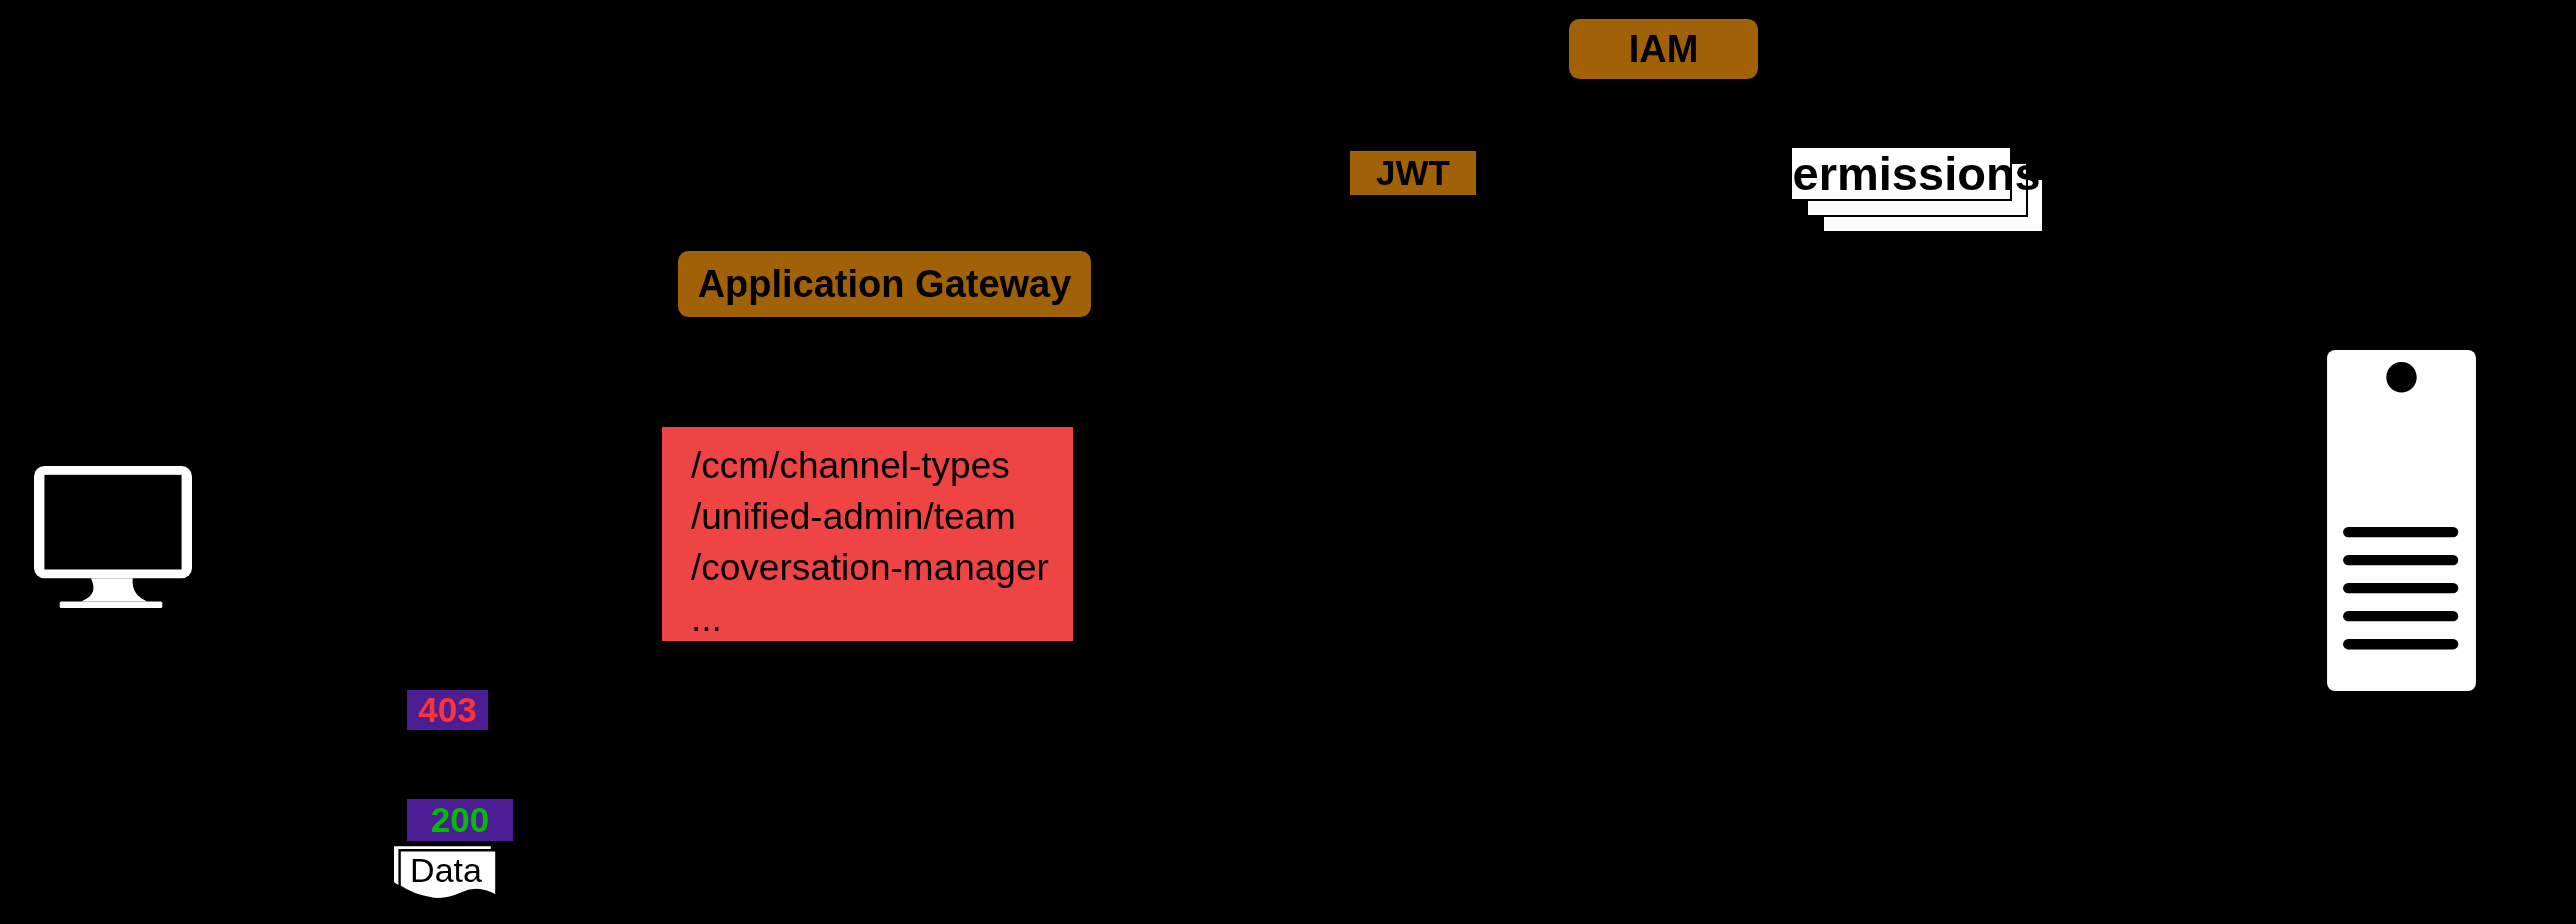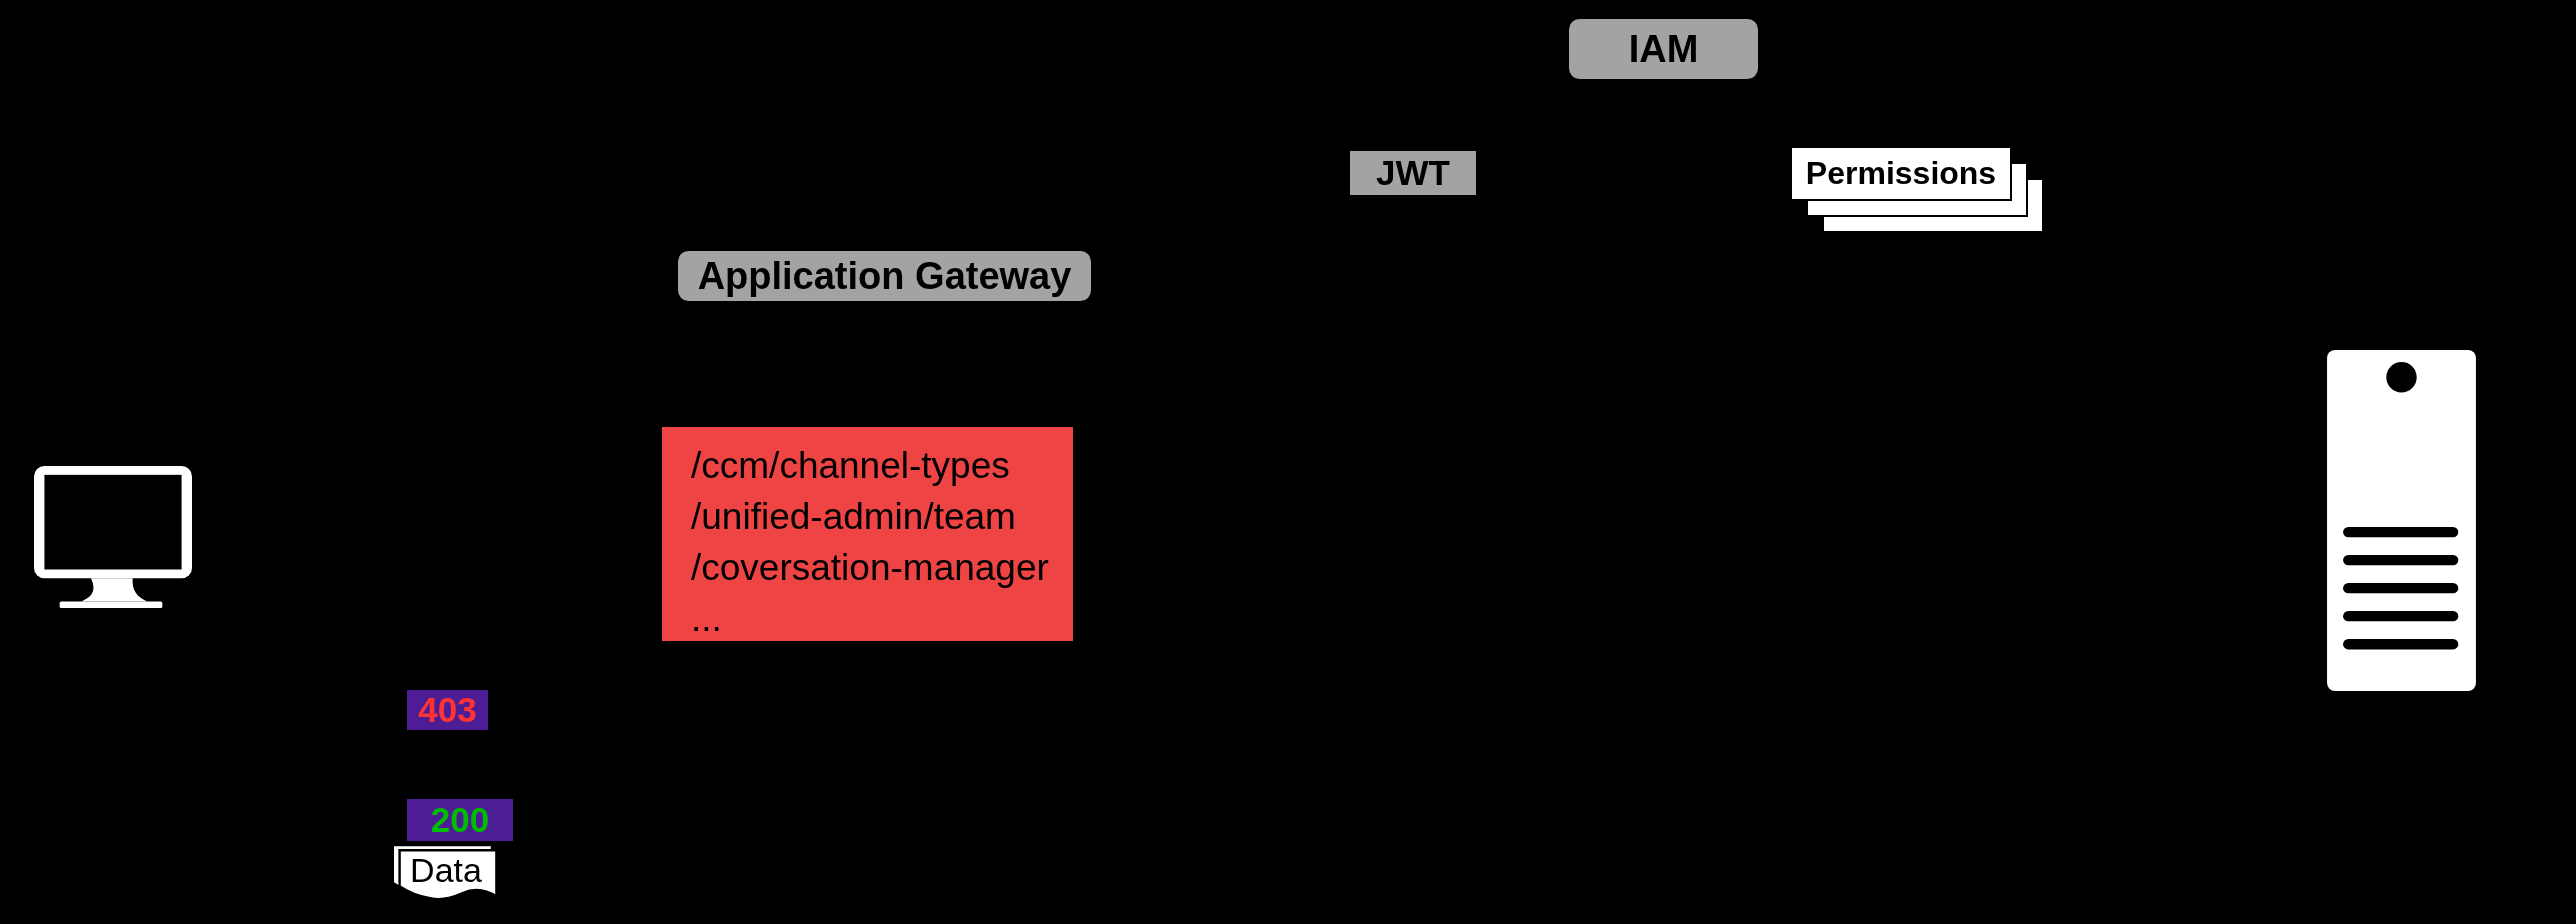--- a/index.html
+++ b/index.html
@@ -2,21 +2,21 @@
 <html style="font-size:12.8px"><head>
 <meta charset="utf-8">
 <style>
   html,body{margin:0;padding:0;background:#000;}
   #canvas{
     position:relative;width:2576px;height:925px;background:#000;overflow:hidden;
     font-family:"Liberation Sans","DejaVu Sans",sans-serif;color:#000;
   }
   .abs{position:absolute;}
   .node{
-    position:absolute;background:#a3a3a3;display:flex;align-items:center;justify-content:center;
+    position:absolute;background:#a16207;display:flex;align-items:center;justify-content:center;
     font-weight:bold;box-sizing:border-box;
   }
   .rounded{border-radius:10.4px;}
   .routes{
     position:absolute;background:#ef4444;box-sizing:border-box;
     font-weight:normal;font-size:37px;line-height:51px;
     padding:12.8px 0 0 29px;
   }
   .stack{position:absolute;}
   .stack .layer{
@@ -42,21 +42,21 @@
 
   <div class="abs" style="left:34px;top:466px;width:158px;height:142px;">
     <svg width="158" height="142" viewBox="0 0 197 177" xmlns="http://www.w3.org/2000/svg">
       <rect x="0" y="0" width="197" height="140" rx="13" fill="#fff"></rect>
       <rect x="13" y="11" width="171" height="118" fill="#000"></rect>
       <path d="M71 140 L123 140 C122 155 128 163 141 169 L59 169 C73 163 78 155 71 140 Z" fill="#fff"></path>
       <rect x="32" y="169" width="128" height="8" rx="2" fill="#fff"></rect>
     </svg>
   </div>
 
-  <div class="node rounded" style="left:678px;top:251px;width:413px;height:50px;font-size:38px;">
+  <div class="node rounded" style="left:678px;top:251px;width:413px;height:66px;font-size:38px;">
     <span>Application Gateway</span>
   </div>
 
   <div class="routes" style="left:662px;top:427px;width:411px;height:214px;">
     <div>/ccm/channel-types</div>
     <div>/unified-admin/team</div>
     <div>/coversation-manager</div>
     <div>...</div>
   </div>
 
@@ -64,21 +64,21 @@
     <span>IAM</span>
   </div>
 
   <div class="node" style="left:1350px;top:151px;width:126px;height:44px;font-size:35px;">
     <span>JWT</span>
   </div>
 
   <div class="stack" style="left:1790px;top:146px;width:222px;height:55px;">
     <div class="layer" style="left:32px;top:32px;width:222px;height:55px;"></div>
     <div class="layer" style="left:16px;top:16px;width:222px;height:55px;"></div>
-    <div class="layer front" style="left:0;top:0;width:222px;height:55px;font-weight:bold;font-size:32px;">
+    <div class="layer front" style="left:0;top:0;width:222px;height:55px;font-weight:bold;font-size:47px;">
       <span>Permissions</span>
     </div>
   </div>
 
 
   <div class="abs" style="left:2327px;top:350px;width:149px;height:341px;">
     <svg width="149" height="341" viewBox="0 0 186 426" xmlns="http://www.w3.org/2000/svg">
       <rect x="0" y="0" width="186" height="426" rx="10" fill="#fff"></rect>
       <circle cx="93" cy="34" r="19" fill="#000"></circle>
       <rect x="20" y="221" width="144" height="13" rx="6.5" fill="#000"></rect>

